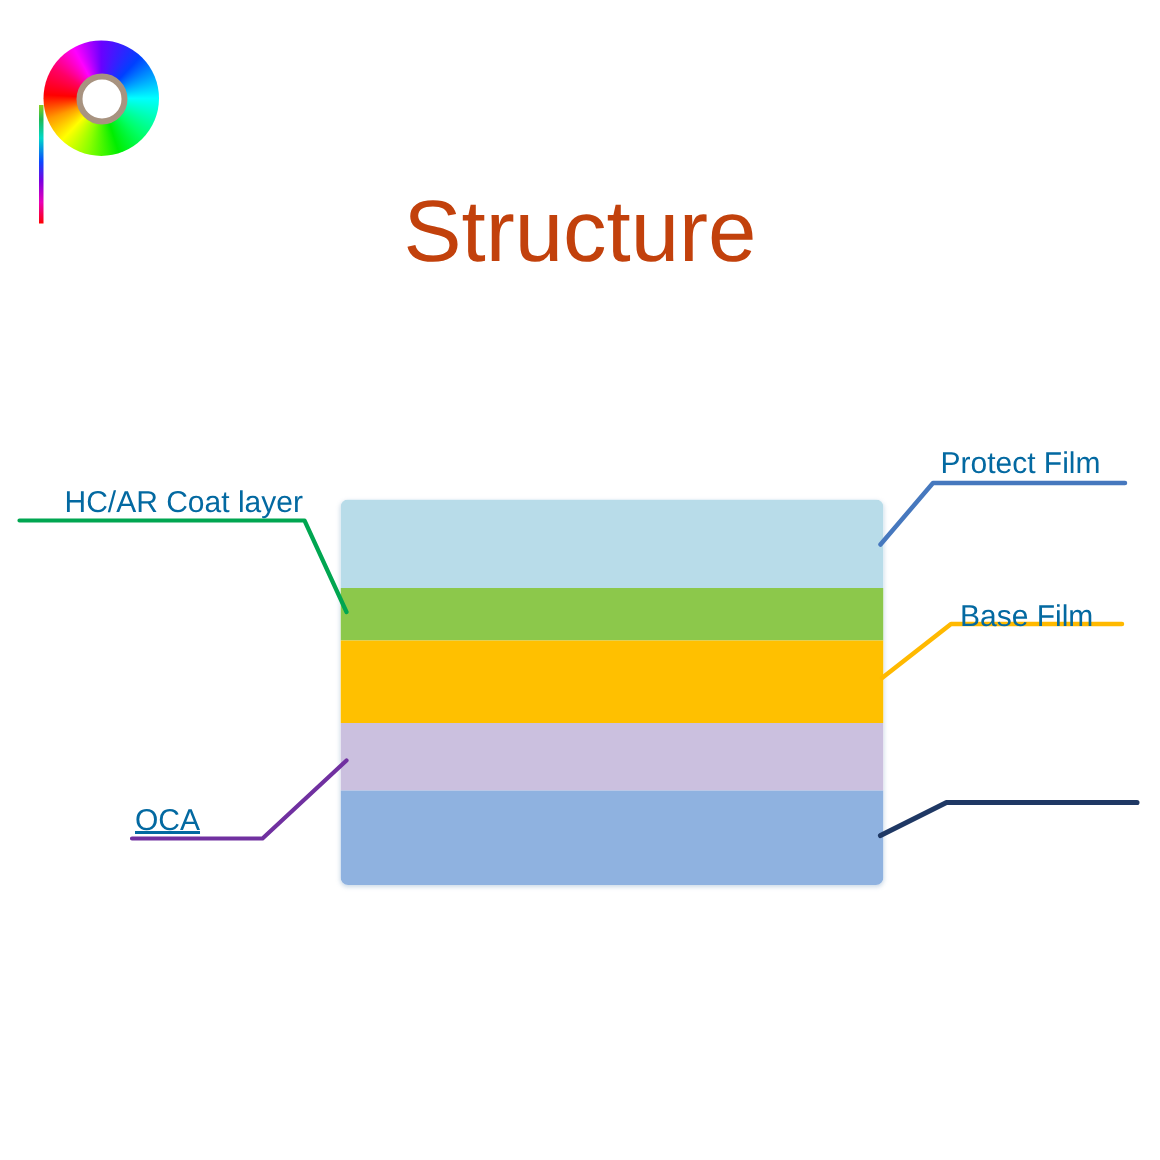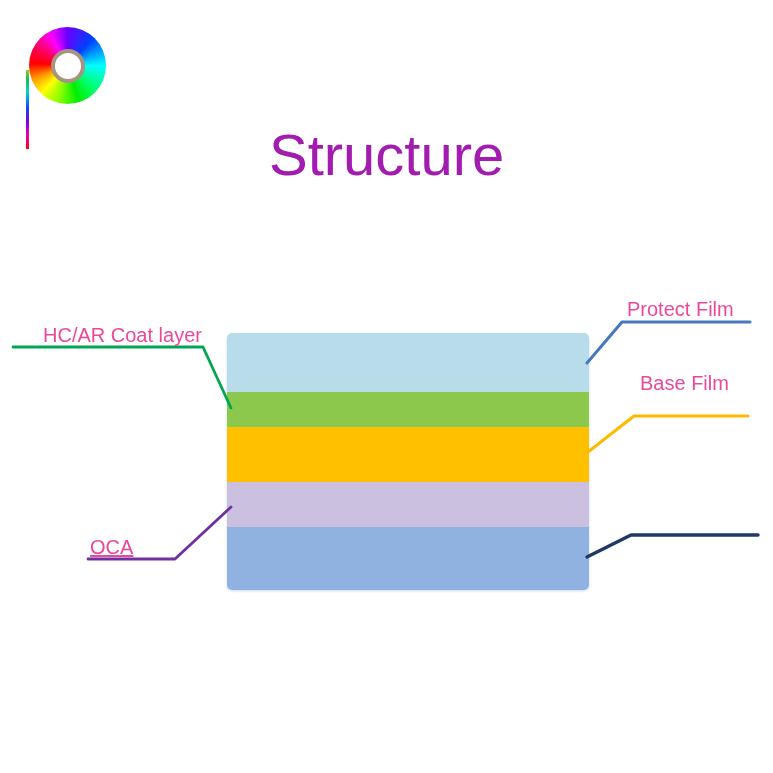--- a/index.html
+++ b/index.html
@@ -33,21 +33,21 @@
     transform: translate(-50%, -50%);
     background: #ffffff;
     border: 4px solid #a89380;
     border-radius: 50%;
   }
 
   
   .title {
     position: absolute; left: 269px; top: 121px;
     margin: 0;
-    font-size: 58px; font-weight: 400; color: #a21caf;
+    font-size: 58px; font-weight: 400; color: #c2410c;
     letter-spacing: 0px; white-space: nowrap;
   }
 
   
   .stack {
     position: absolute; left: 227px; top: 333px;
     width: 362px; height: 257px;
     border-radius: 5px; overflow: hidden;
     box-shadow: 0 1px 3px rgba(110, 150, 185, 0.35);
   }
@@ -62,27 +62,27 @@
   .leaders {
     position: absolute; left: 0; top: 0;
     width: 773px; height: 773px;
     pointer-events: none;
   }
   .leaders polyline { fill: none; stroke-linecap: round; stroke-linejoin: round; }
 
   
   .callout-label {
     position: absolute;
-    font-size: 20px; line-height: 22px; color: #ec4899;
+    font-size: 20px; line-height: 22px; color: #0369a1;
     white-space: nowrap;
   }
   .lbl-hcar    { left: 43px;  top: 324px; }
   .lbl-oca     { left: 90px;  top: 536px; text-decoration: underline; }
   .lbl-protect { left: 627px; top: 298px; }
-  .lbl-base    { left: 640px; top: 372px; text-align: right; }
+  .lbl-base    { left: 640px; top: 400px; text-align: right; }
   .lbl-release { left: 635px; top: 508px; }
 </style>
 </head>
 <body>
 
 <div class="canvas">
 
   <div>
     <div class="logo-stripe"></div>
     <div class="logo-wheel">

